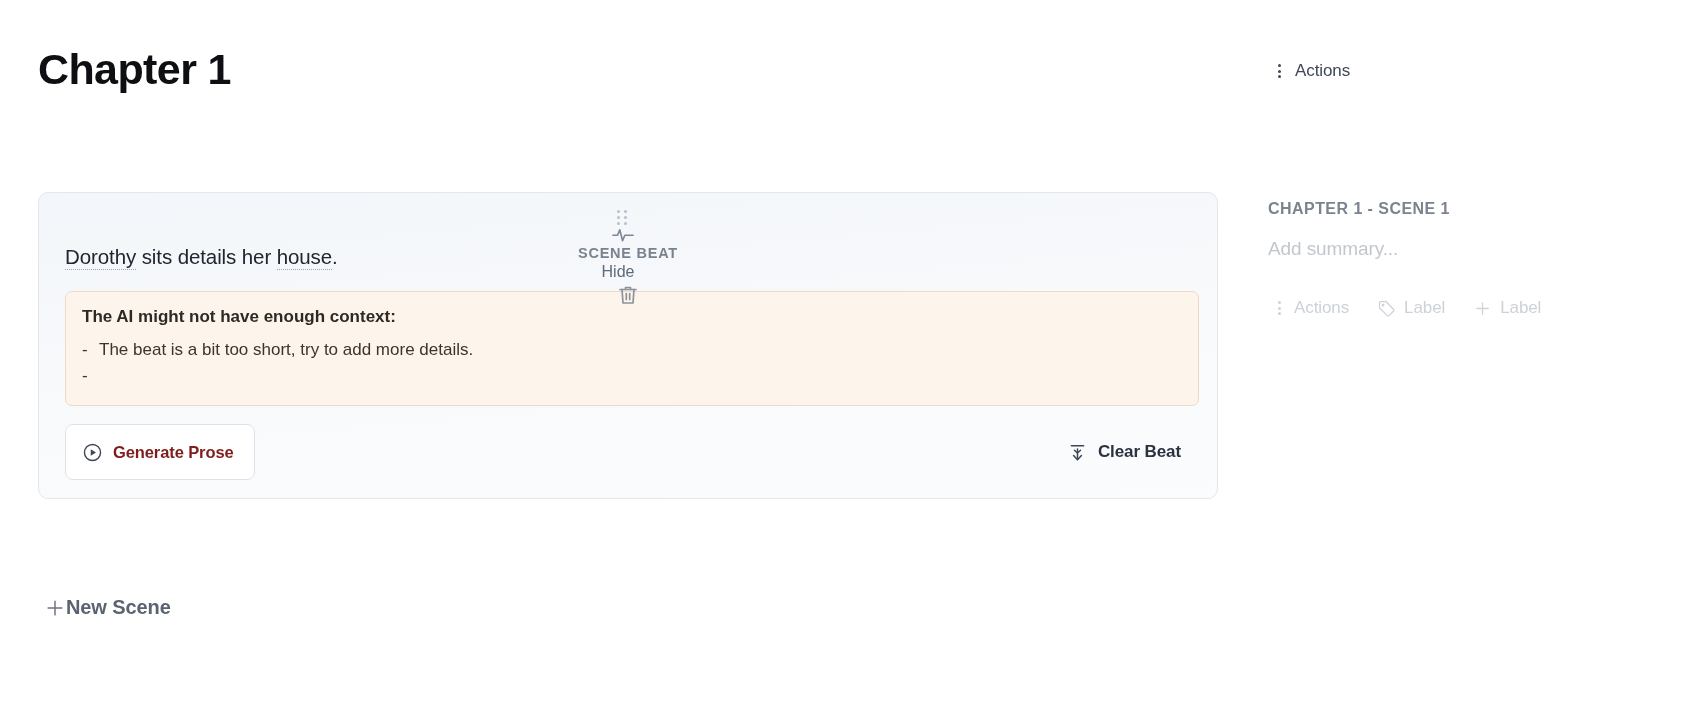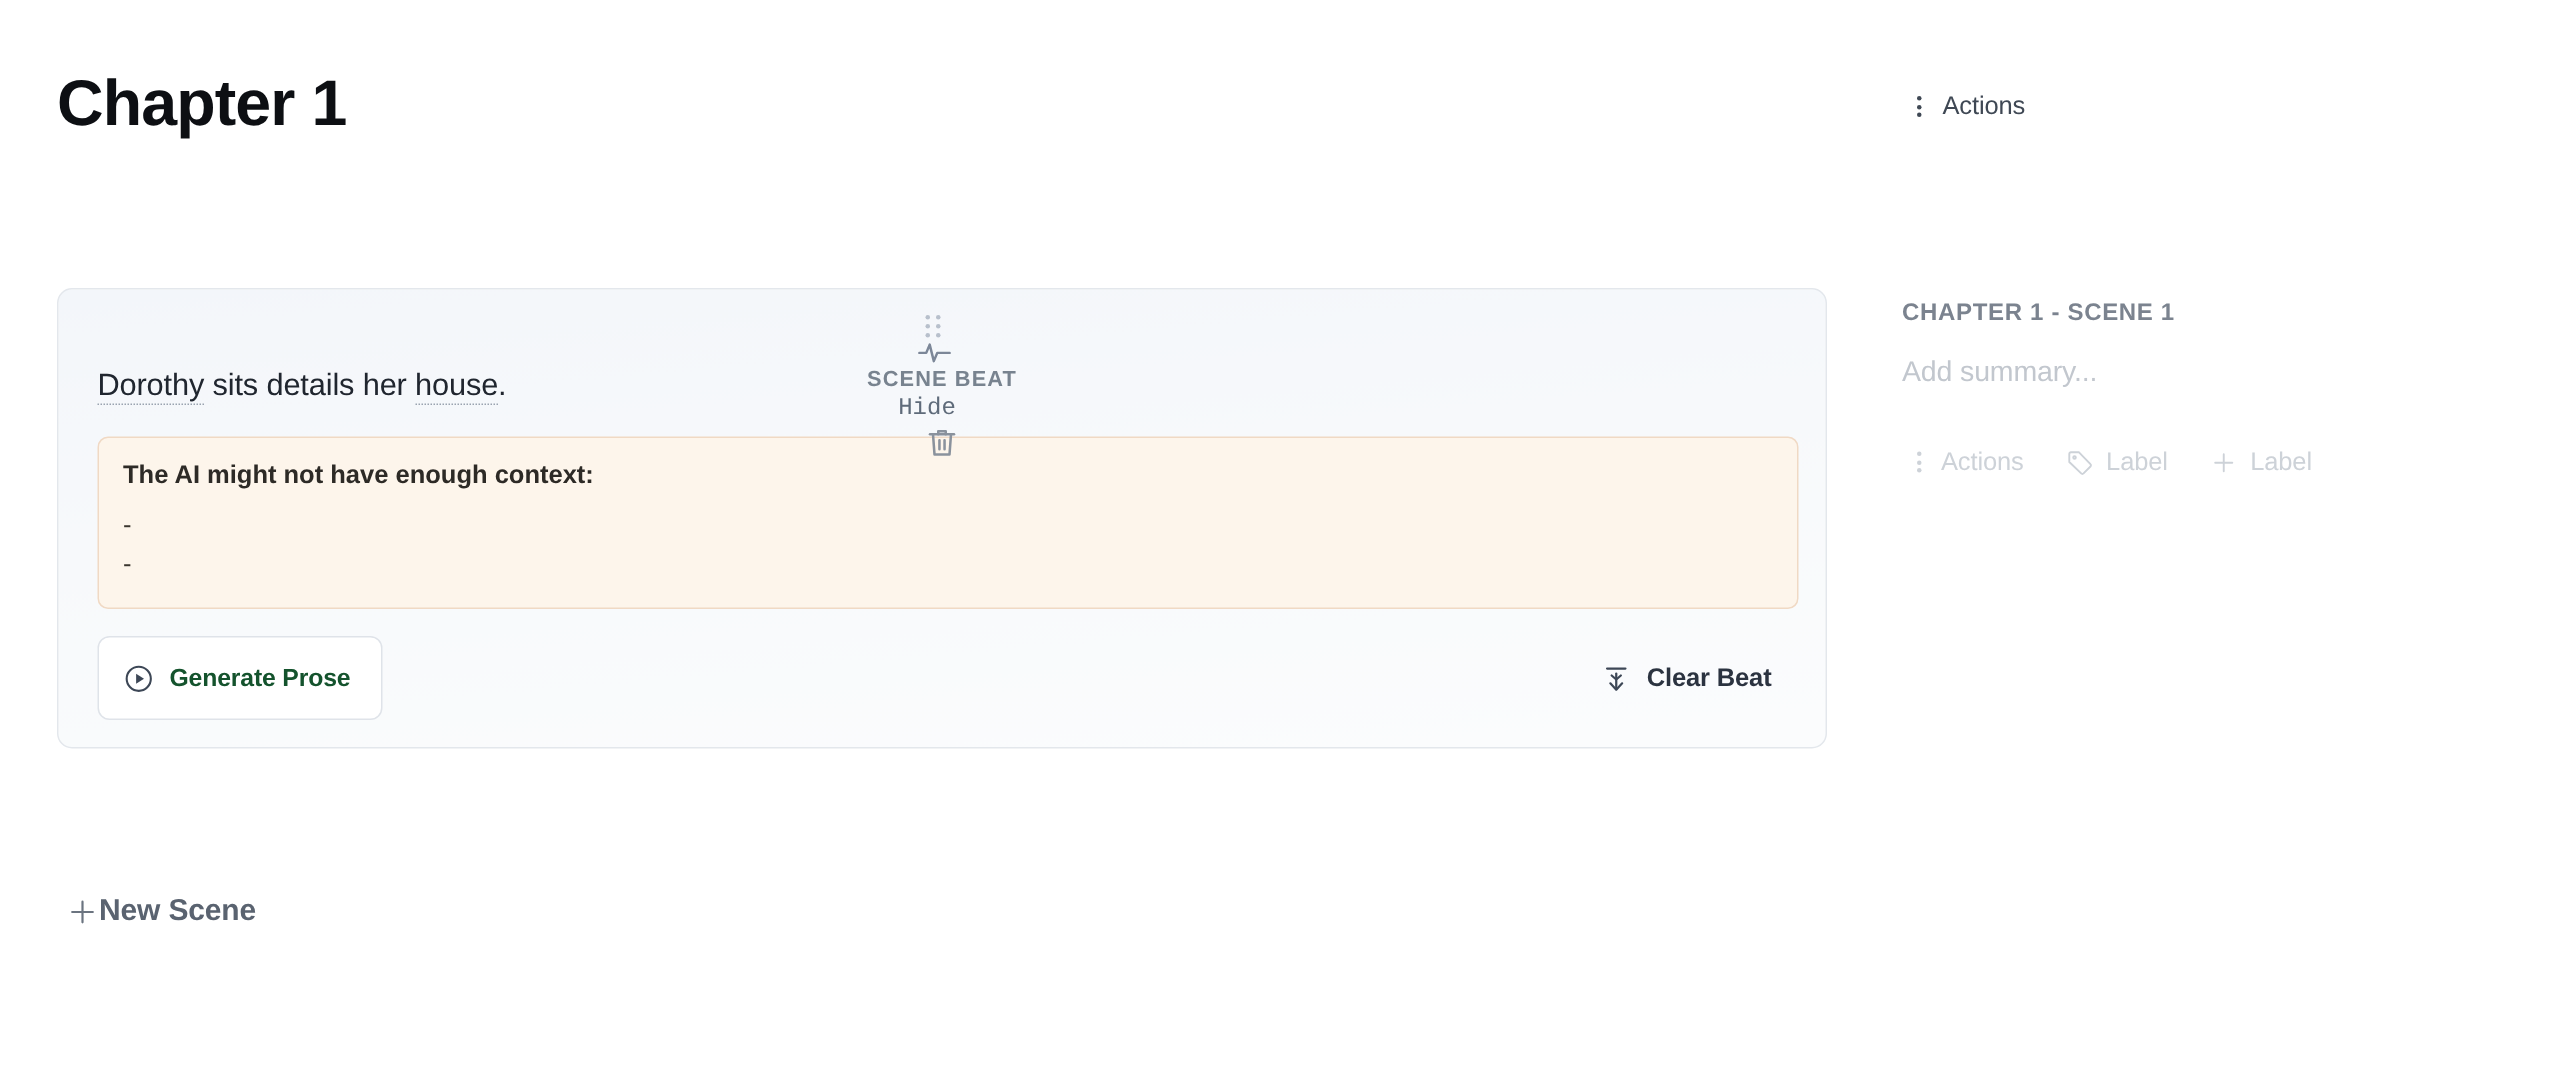--- a/index.html
+++ b/index.html
@@ -98,21 +98,21 @@
 
   .head-spacer { flex: 1 1 auto; }
 
   .hide-btn {
     font-size: 16px;
     color: #5f6b7a;
     cursor: pointer;
     margin-right: 20px;
     background: none;
     border: none;
-    font-family: Liberation Mono, monospace;
+    font-family: Liberation Sans, sans-serif;
     padding: 2px 4px;
   }
 
   .trash-btn {
     width: 24px;
     height: 24px;
     color: #8a929d;
     cursor: pointer;
     background: none;
     border: none;
@@ -179,21 +179,21 @@
     align-items: center;
     gap: 10px;
     height: 56px;
     padding: 0 20px 0 16px;
     border: 1px solid #dfe3e9;
     border-radius: 8px;
     background: #ffffff;
     font-family: inherit;
     font-size: 16.5px;
     font-weight: 700;
-    color: #14532d;
+    color: #7f1d1d;
     cursor: pointer;
     letter-spacing: -0.1px;
   }
   .gen-btn .ico { width: 21px; height: 21px; color: #3d4756; flex: none; }
 
   .foot-spacer { flex: 1 1 auto; }
 
   .clear-btn {
     display: inline-flex;
     align-items: flex-start;
@@ -366,20 +366,21 @@
 
       <div class="beat-text">
         <span class="entity">Dorothy</span><span> sits details her </span><span class="entity">house</span><span>.</span>
       </div>
 
       <div class="warn-box">
         <div class="warn-title">The AI might not have enough context:</div>
 
         <div class="warn-item">
           <span class="warn-dash">-</span>
+          <span>The beat is a bit too short, try to add more details.</span>
         </div>
 
         <div class="warn-item">
           <span class="warn-dash">-</span>
         </div>
       </div>
 
       <div class="beat-foot">
 
         <button class="gen-btn">

